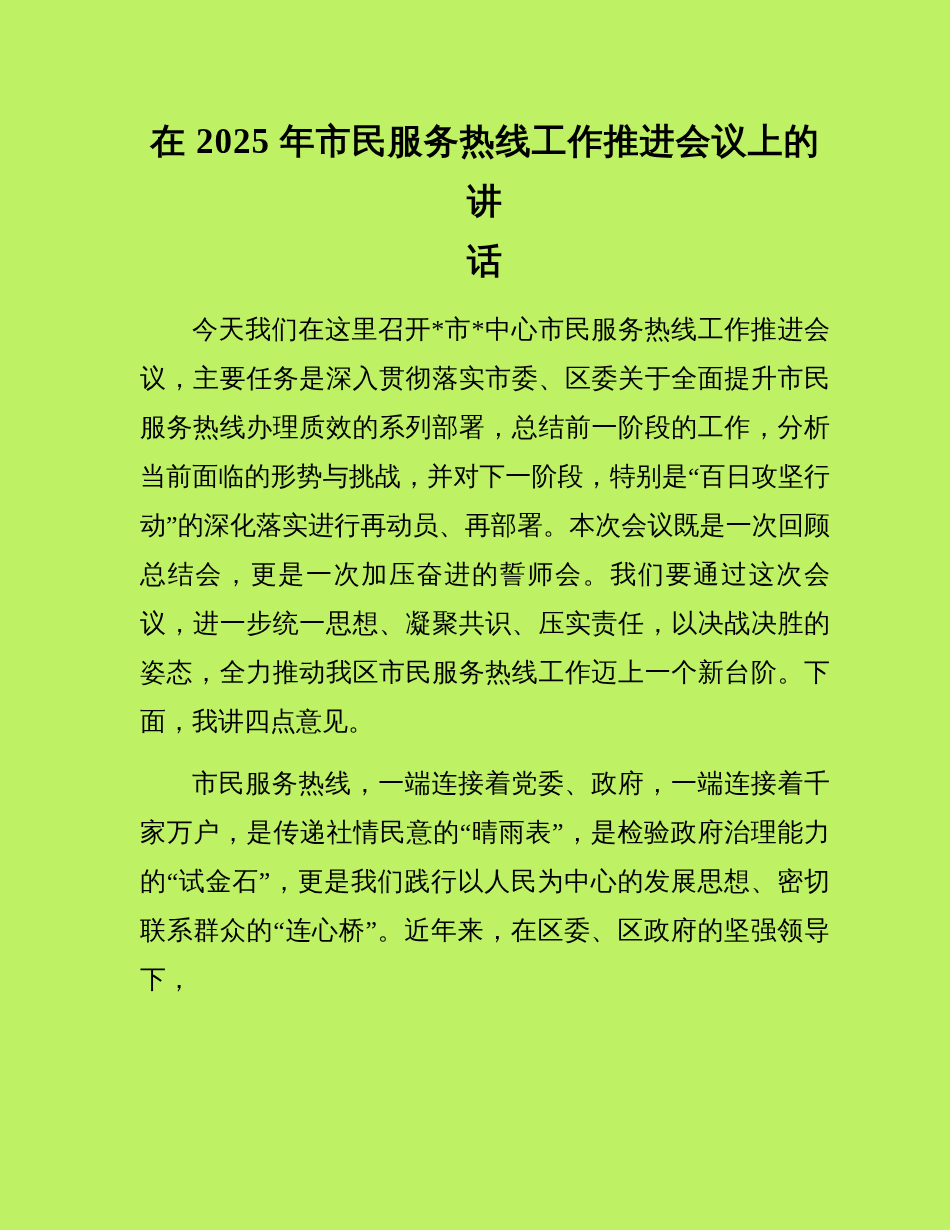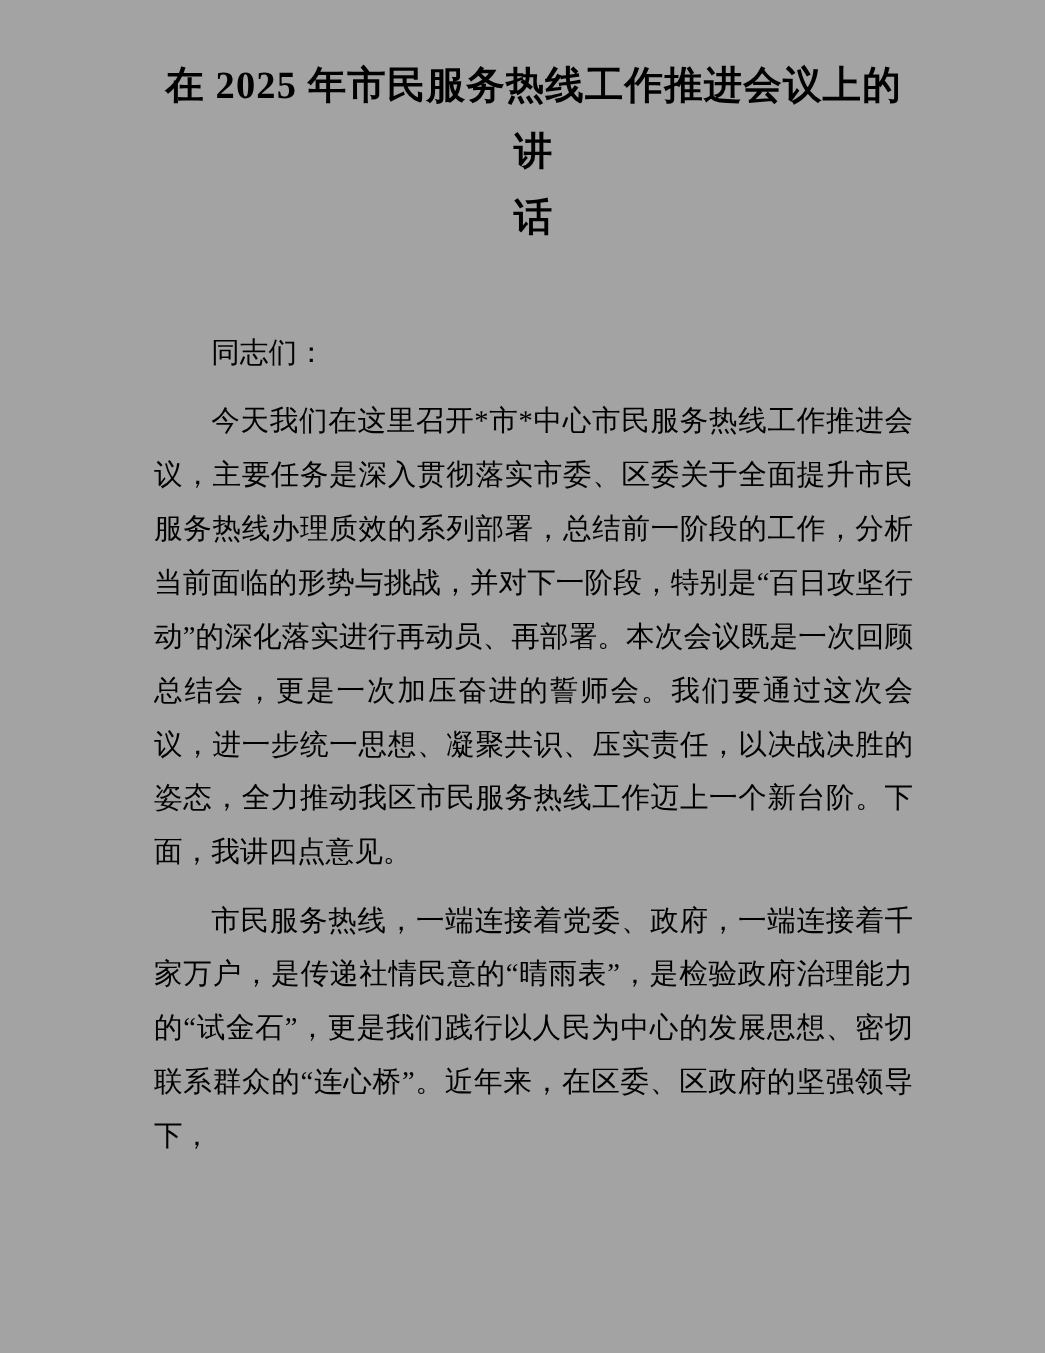--- a/index.html
+++ b/index.html
@@ -5,23 +5,23 @@
   html, body {
     margin: 0;
     padding: 0;
     background: #ffffff;
   }
   .page {
     position: relative;
     width: 950px;
     height: 1230px;
     margin: 0 auto;
-    background: #a3a3a3;
+    background: #bef264;
     box-sizing: border-box;
-    padding: 48px 120px 0 140px;
+    padding: 112px 120px 0 140px;
     overflow: hidden;
     color: #000000;
     font-family: "Liberation Serif", "DejaVu Serif", serif;
   }
   .doc-title {
     margin: 0;
     font-size: 35px;
     font-weight: bold;
     line-height: 60px;
     text-align: center;
@@ -58,21 +58,20 @@
 
 <div class="page">
 
   <h1 class="doc-title">
     <span class="title-line">在 2025 年市民服务热线工作推进会议上的讲</span>
     <span class="title-line">话</span>
   </h1>
 
   <div class="body-text">
 
-    <p class="salutation">同志们：</p>
 
     <p class="para">今天我们在这里召开*市*中心市民服务热线工作推进会议，主要任务是深入贯彻落实市委、区委关于全面提升市民服务热线办理质效的系列部署，总结前一阶段的工作，分析当前面临的形势与挑战，并对下一阶段，特别是“百日攻坚行动”的深化落实进行再动员、再部署。本次会议既是一次回顾总结会，更是一次加压奋进的誓师会。我们要通过这次会议，进一步统一思想、凝聚共识、压实责任，以决战决胜的姿态，全力推动我区市民服务热线工作迈上一个新台阶。下面，我讲四点意见。</p>
 
 
     <p class="para">市民服务热线，一端连接着党委、政府，一端连接着千家万户，是传递社情民意的“晴雨表”，是检验政府治理能力的“试金石”，更是我们践行以人民为中心的发展思想、密切联系群众的“连心桥”。近年来，在区委、区政府的坚强领导下，</p>
 
   </div>
 
 </div>
 

